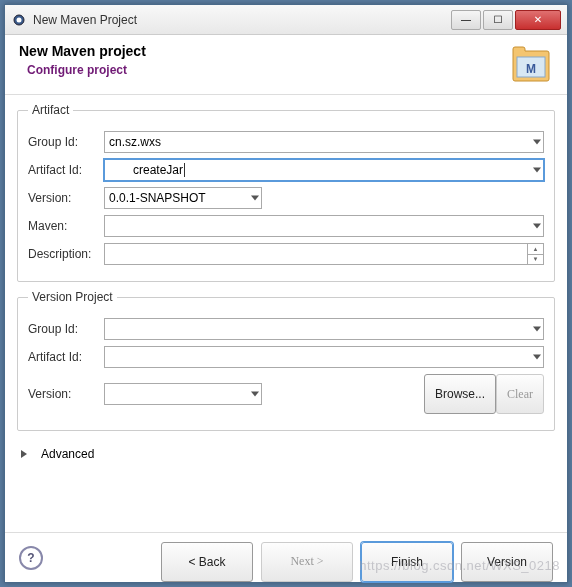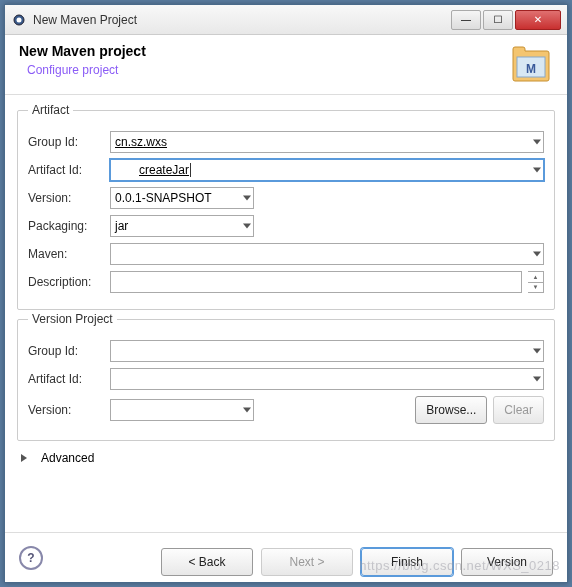--- a/index.html
+++ b/index.html
@@ -7,38 +7,38 @@
 .window { width: 564px; height: 579px; background: #fff; border: 1px solid #4a6a8a; box-shadow: 0 0 6px rgba(0,0,0,0.3); display: flex; flex-direction: column; }
 .titlebar { height: 30px; background: linear-gradient(to bottom, #f8f8f8, #e8e8e8); border-bottom: 1px solid #ccc; display: flex; align-items: center; padding: 0 6px; }
 .titlebar .icon { width: 16px; height: 16px; margin-right: 6px; display: flex; align-items: center; justify-content: center; }
 .titlebar .title { flex: 1; color: #333; }
 .winbtns { display: flex; gap: 2px; }
 .winbtn { width: 30px; height: 20px; background: linear-gradient(to bottom, #f5f5f5, #ddd); border: 1px solid #aaa; border-radius: 2px; display: flex; align-items: center; justify-content: center; font-size: 10px; }
 .winbtn.close { width: 46px; background: linear-gradient(to bottom, #e07070, #c83030); border-color: #a02020; color: #fff; }
 .header { height: 60px; background: #fff; border-bottom: 1px solid #ddd; padding: 8px 14px; display: flex; align-items: flex-start; }
 .header-text { flex: 1; }
 .header-title { font-weight: bold; font-size: 14px; margin-bottom: 4px; }
-.header-sub { padding-left: 8px; color: #8b5cf6; }
+.header-sub { padding-left: 8px; color: #701a75; font-weight: bold; }
 .header-icon { width: 44px; height: 40px; }
 .content { flex: 1; padding: 8px 12px; overflow: auto; }
-fieldset { border: 1px solid #ccc; border-radius: 2px; padding: 8px 10px 10px; margin-bottom: 2px; }
+fieldset { border: 1px solid #ccc; border-radius: 2px; padding: 8px 10px 10px; margin-bottom: 8px; }
 legend { padding: 0 4px; color: #333; }
-.row { display: flex; align-items: center; margin: 6px 0; gap: 6px; }
+.row { display: flex; align-items: center; margin: 6px 0; }
 .label { width: 76px; color: #333; }
 .combo, .textinput { height: 22px; border: 1px solid #aaa; background: #fff; padding: 0 4px; }
 .combo { display: flex; align-items: center; position: relative; }
-.combo.full { flex: 1; text-decoration: underline; }
-.combo.med { width: 144px; }
+.combo.full { flex: 1; }
+.combo.med { width: 158px; }
 .combo .drop { position: absolute; right: 2px; top: 50%; transform: translateY(-50%); width: 0; height: 0; border-left: 4px solid transparent; border-right: 4px solid transparent; border-top: 5px solid #555; }
 .combo.focus { border-color: #5a9adb; box-shadow: 0 0 0 1px #5a9adb; padding-left: 28px; }
 .spinner { width: 16px; height: 22px; border: 1px solid #aaa; border-left: none; display: flex; flex-direction: column; }
 .spinner div { flex:1; display:flex; align-items:center; justify-content:center; font-size:6px; color:#666; }
 .spinner div:first-child { border-bottom:1px solid #aaa; }
-.btn { height: 28px; padding: 0 10px; background: linear-gradient(to bottom, #fdfdfd, #e8e8e8); border: 1px solid #999; border-radius: 3px; color: #222; }
-.btn.disabled { color: #999; border-color: #ccc; }
+.btn { height: 40px; padding: 0 10px; background: linear-gradient(to bottom, #fdfdfd, #e8e8e8); border: 1px solid #999; border-radius: 3px; color: #222; }
+.btn.disabled { color: #999; border-color: #ccc; font-family: Liberation Serif, serif; }
 .btn.default { border-color: #5a9adb; box-shadow: 0 0 0 1px #5a9adb; }
 .advanced { display: flex; align-items: center; gap: 14px; padding: 8px 4px; cursor: default; }
 .tri { width: 0; height: 0; border-top: 4px solid transparent; border-bottom: 4px solid transparent; border-left: 6px solid #555; }
 .footer { height: 50px; border-top: 1px solid #ddd; display: flex; align-items: center; padding: 0 14px; gap: 8px; }
 .help { width: 24px; height: 24px; border: 2px solid #88a; border-radius: 50%; display:flex; align-items:center; justify-content:center; color:#557; font-weight:bold; }
 .footer .spacer { flex: 1; }
 .footer .btn { width: 92px; margin-top: 8px; }
 .watermark { position: fixed; right: 12px; bottom: 14px; color: rgba(160,160,170,0.55); font-size: 13px; letter-spacing: .5px; pointer-events: none; }
 </style>
 </head>
@@ -93,27 +93,20 @@
           </div>
       </div>
       <div class="row">
         <div class="label">Version:</div>
         <div class="combo med">
             <span>0.0.1-SNAPSHOT</span>
             <span class="drop"></span>
           </div>
       </div>
       <div class="row">
-        <div class="label">Packaging:</div>
-        <div class="combo med">
-            <span>jar</span>
-            <span class="drop"></span>
-          </div>
-      </div>
-      <div class="row">
         <div class="label">Maven:</div>
         <div class="combo full">
             <span></span>
             <span class="drop"></span>
           </div>
       </div>
       <div class="row">
         <div class="label">Description:</div>
         <div class="textinput" style="flex:1"><span></span></div>
         <div class="spinner">

